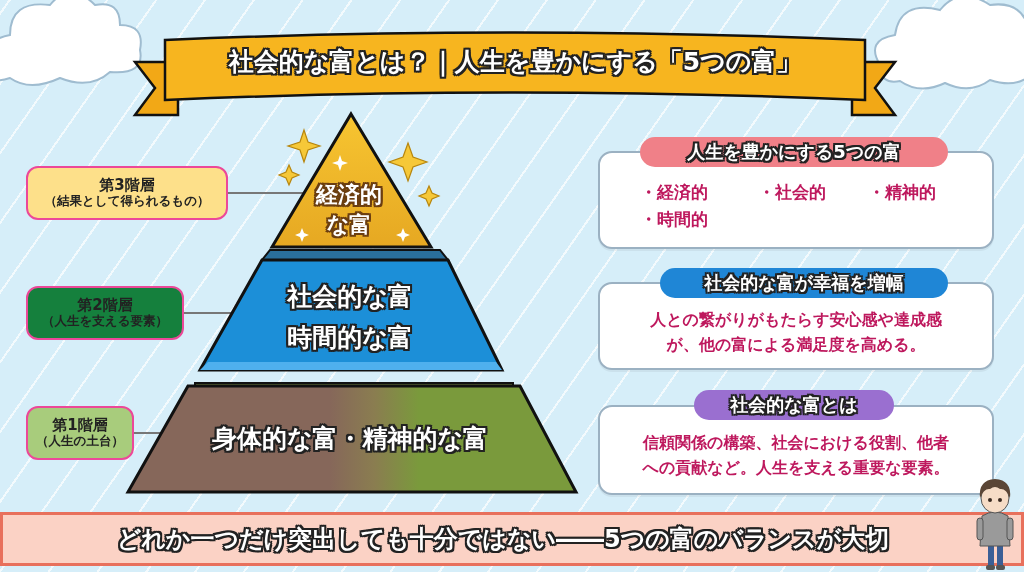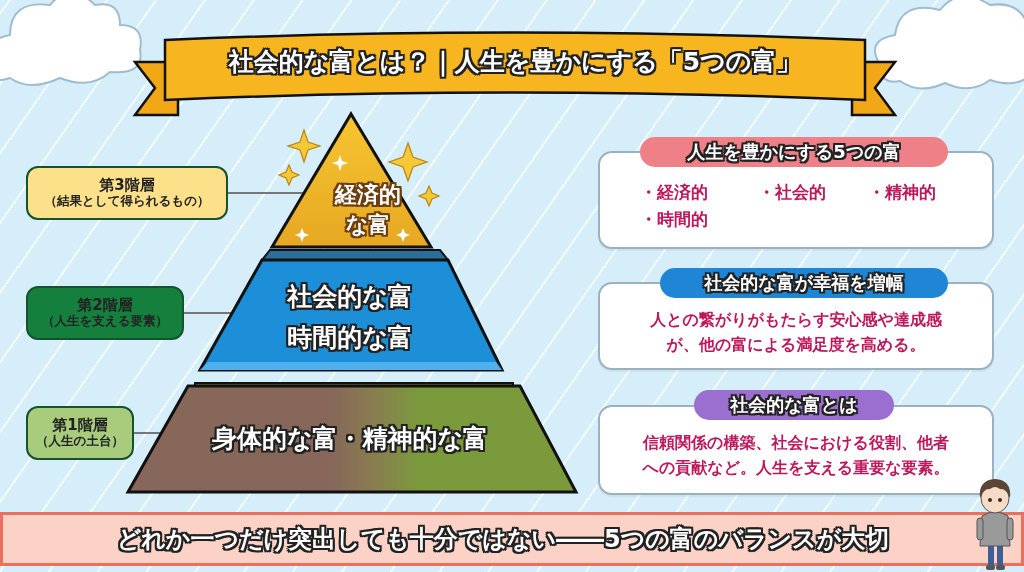--- a/index.html
+++ b/index.html
@@ -16,21 +16,21 @@
     color: #fff;
     font-weight: bold;
     text-shadow: -2px -2px 0 #222, 2px -2px 0 #222, -2px 2px 0 #222, 2px 2px 0 #222, 0 2px 0 #222, 0 -2px 0 #222, 2px 0 0 #222, -2px 0 0 #222;
   }
   .banner-text {
     position: absolute; left: 185px; top: 36px; width: 660px; height: 50px;
     display: flex; align-items: center; justify-content: center;
     font-size: 25px; letter-spacing: 0px; white-space: nowrap;
   }
   .tier-label {
-    position: absolute; border-radius: 12px; border: 2px solid #14532d;
+    position: absolute; border-radius: 12px; border: 2px solid #ec4899;
     text-align: center; color: #222; font-weight: bold; line-height: 1.15;
     display: flex; flex-direction: column; justify-content: center;
   }
   .tier-label .t1 { font-size: 15px; }
   .tier-label .t2 { font-size: 12.5px; }
   .connector { position: absolute; height: 2px; background: #777; }
   .pyr-text { position: absolute; text-align: center; white-space: nowrap; }
   .card {
     position: absolute; background: #fff; border: 2px solid #9bb1c2; border-radius: 14px;
     box-shadow: 0 2px 0 rgba(0,0,0,0.05);
@@ -119,21 +119,21 @@
     <path d="M289 165 L292 172 L299 175 L292 178 L289 185 L286 178 L279 175 L286 172Z"></path>
     <path d="M429 186 L432 193 L439 196 L432 199 L429 206 L426 199 L419 196 L426 193Z"></path>
   </g>
   <g fill="#fff">
     <path d="M340 155 L342 161 L348 163 L342 165 L340 171 L338 165 L332 163 L338 161Z"></path>
     <path d="M302 228 L304 233 L309 235 L304 237 L302 242 L300 237 L295 235 L300 233Z"></path>
     <path d="M403 228 L405 233 L410 235 L405 237 L403 242 L401 237 L396 235 L401 233Z"></path>
   </g>
 </svg>
 
-<div class="pyr-text outline-text" style="left:316px;top:180px;width:104px;font-size:22px;line-height:1.35;color:#fff;text-shadow:-2px -2px 0 #6b3e10,2px -2px 0 #6b3e10,-2px 2px 0 #6b3e10,2px 2px 0 #6b3e10,0 2px 0 #6b3e10,0 -2px 0 #6b3e10,2px 0 0 #6b3e10,-2px 0 0 #6b3e10;text-align:center;">
+<div class="pyr-text outline-text" style="left:297px;top:180px;width:104px;font-size:22px;line-height:1.35;color:#fff;text-shadow:-2px -2px 0 #6b3e10,2px -2px 0 #6b3e10,-2px 2px 0 #6b3e10,2px 2px 0 #6b3e10,0 2px 0 #6b3e10,0 -2px 0 #6b3e10,2px 0 0 #6b3e10,-2px 0 0 #6b3e10;text-align:center;">
   <div>経済的</div>
   <div>な富</div>
 </div>
 <div class="pyr-text outline-text" style="left:250px;top:276px;width:200px;font-size:25px;line-height:1.65;">
   <div>社会的な富</div>
   <div>時間的な富</div>
 </div>
 <div class="pyr-text outline-text" style="left:160px;top:422px;width:380px;font-size:25px;">
   <div>身体的な富・精神的な富</div>
 </div>

